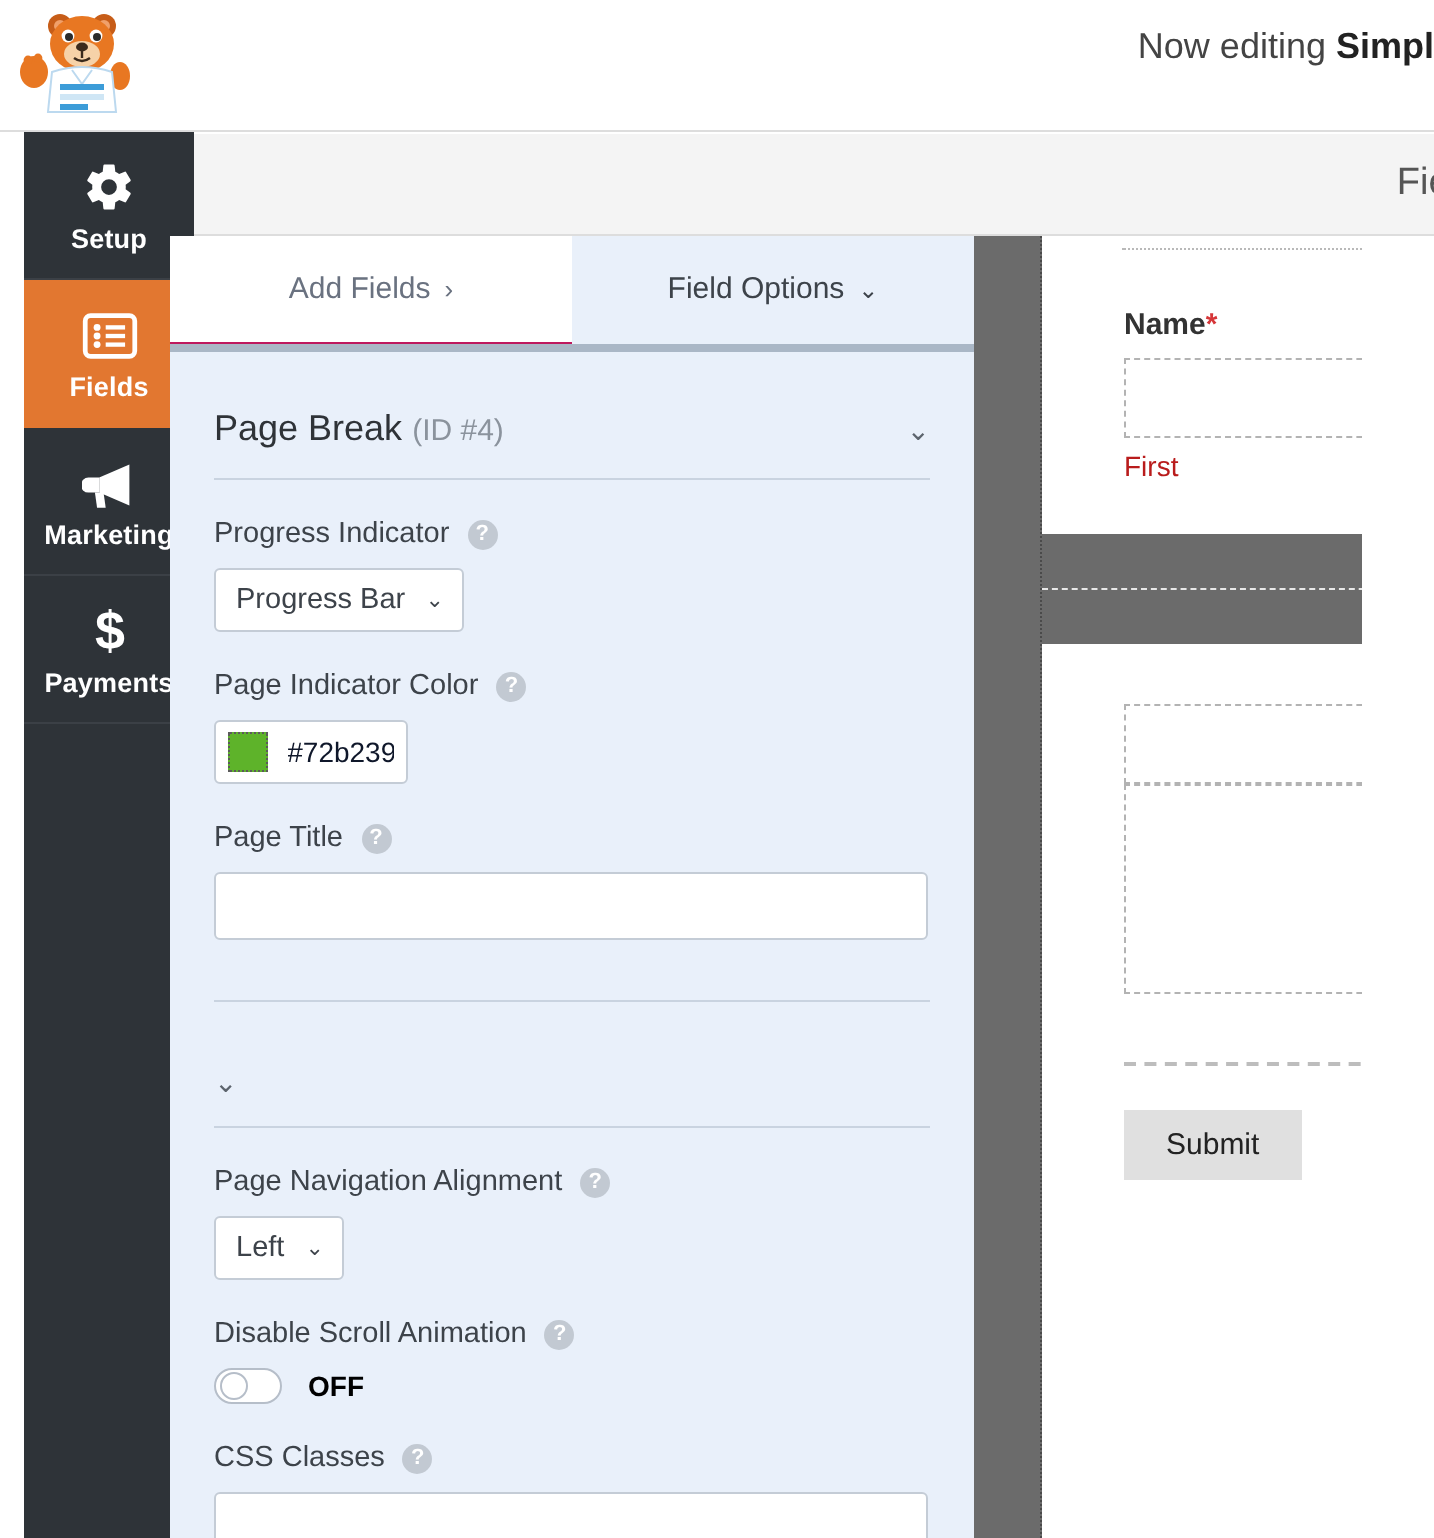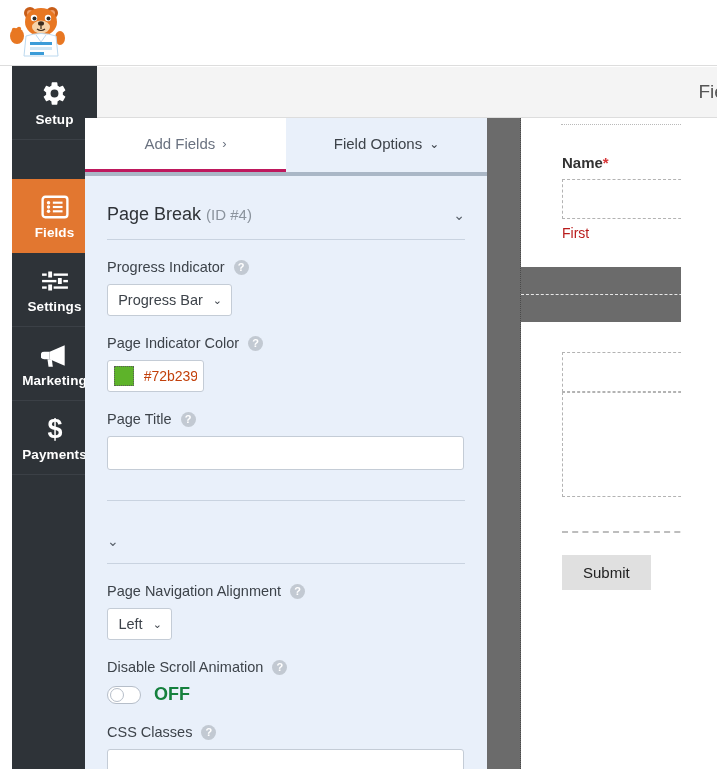--- a/index.html
+++ b/index.html
@@ -44,36 +44,36 @@
     background: #2e3338;
   }
   .nav-item {
     position: relative; width: 85px; height: 74px;
     display: flex; flex-direction: column;
     align-items: center; justify-content: center;
     color: #ffffff;
     border-bottom: 1px solid #3b4046;
     cursor: pointer;
   }
-  .nav-item.active { background: #e27730; border-bottom-color: #e27730; margin-top: 39px; }
+  .nav-item.active { background: #e27730; border-bottom-color: #e27730; }
   .nav-ico { height: 30px; display: flex; align-items: center; justify-content: center; }
   .nav-ico svg { display: block; }
   .nav-label { font-size: 13.5px; font-weight: bold; margin-top: 3px; letter-spacing: .1px; }
 
   
   .panel {
     position: absolute; left: 85px; top: 118px; width: 402px; height: 651px;
     background: #e9f0fa;
     overflow: hidden;
   }
   .tabs { display: flex; width: 402px; height: 54px; }
   .tab {
     flex: 1; display: flex; align-items: center; justify-content: center;
     font-size: 15px; color: #6a7280; cursor: pointer;
-    border-bottom: 3px solid #be185d;
+    border-bottom: 1px solid #be185d;
   }
   .tab.inactive { background: #ffffff; }
   .tab.active { background: #e9f0fa; color: #3d434a; border-bottom-color: #e9f0fa; }
   .tab .chev { margin-left: 7px; font-size: 12px; }
   .tab .arr  { margin-left: 7px; font-size: 13px; }
 
   .panel-scroll {
     position: absolute; left: 0; top: 54px; width: 402px; height: 597px;
     padding: 0 22px;
   }
@@ -105,37 +105,36 @@
   }
   .req { color: #d63638; }
 
   select.sel {
     appearance: none; -webkit-appearance: none;
     background: #ffffff; border: 1px solid #c4ccd6; border-radius: 3px;
     font-size: 14.5px; color: #3d434a;
     padding: 7px 28px 7px 10px;
     font-family: "Liberation Sans", sans-serif;
     cursor: pointer;
-    text-align: center;
   }
   .sel-wrap { position: relative; display: inline-block; }
   .sel-wrap .caret {
     position: absolute; right: 10px; top: 50%; transform: translateY(-50%);
     pointer-events: none; color: #3d434a; font-size: 11px;
   }
 
   .color-box {
     display: inline-flex; align-items: center;
     background: #ffffff; border: 1px solid #c4ccd6; border-radius: 3px;
     height: 32px; width: 97px; padding: 0 6px;
     cursor: pointer;
   }
   .swatch { width: 20px; height: 20px; border: 1px dotted #5b5b5b; }
   .color-val {
-    font-size: 14px; color: #c2410c; margin-left: 10px;
+    font-size: 14px; color: #0f172a; margin-left: 10px;
     white-space: nowrap; overflow: hidden;
   }
 
   input.text {
     width: 357px; height: 34px;
     background: #ffffff; border: 1px solid #c4ccd6; border-radius: 3px;
     font-size: 14px; color: #3d434a; padding: 0 10px;
     font-family: "Liberation Sans", sans-serif;
   }
 
@@ -144,21 +143,21 @@
   .toggle-row { display: flex; align-items: center; }
   .toggle {
     width: 34px; height: 18px; border: 1px solid #b6bec9; border-radius: 9px;
     background: #ffffff; position: relative; cursor: pointer;
   }
   .toggle .knob {
     position: absolute; left: 2px; top: 1px;
     width: 14px; height: 14px; border-radius: 50%;
     border: 1px solid #b6bec9; background: #ffffff;
   }
-  .toggle-label { font-size: 18px; font-weight: bold; color: #15803d; margin-left: 13px; }
+  .toggle-label { font-size: 14px; font-weight: bold; color: #000000; margin-left: 13px; }
 
   
   .gutter {
     position: absolute; left: 487px; top: 118px; width: 34px; height: 651px;
     background: #6b6b6b;
     border-right: 1px dotted #4a4a4a;
   }
 
   
   .preview {
@@ -232,20 +231,23 @@
       <ellipse cx="52" cy="34" rx="5" ry="7" fill="#e87722"></ellipse>
 
       <path d="M18 32 q15 -5 30 0 l2 20 h-34 z" fill="#ffffff" stroke="#bcd9ef" stroke-width="1"></path>
 
       <path d="M28 31 l5 7 l5 -7" fill="#ffffff" stroke="#bcd9ef" stroke-width="1"></path>
 
       <rect x="22" y="38" width="22" height="3" fill="#3c9cd8"></rect>
       <rect x="22" y="43" width="22" height="3" fill="#cfe6f5"></rect>
       <rect x="22" y="48" width="14" height="3" fill="#3c9cd8"></rect>
     </svg>
+  </div>
+  <div class="editing-title">
+    <span>Now editing </span><b>Simpl</b>
   </div>
 </div>
 
 <div class="subbar">
   <div class="subbar-title">Fiel</div>
 </div>
 
 <div class="sidebar">
 
   <div class="nav-item">
@@ -265,33 +267,20 @@
         <circle cx="7" cy="12" r="1.6" fill="#ffffff"></circle>
         <circle cx="7" cy="16" r="1.6" fill="#ffffff"></circle>
         <rect x="11" y="7" width="9" height="2" fill="#ffffff"></rect>
         <rect x="11" y="11" width="9" height="2" fill="#ffffff"></rect>
         <rect x="11" y="15" width="9" height="2" fill="#ffffff"></rect>
       </svg>
     </span>
     <span class="nav-label">Fields</span>
   </div>
 
-  <div class="nav-item">
-    <span class="nav-ico">
-      <svg width="28" height="26" viewBox="0 0 26 24">
-        <rect x="1" y="5" width="24" height="2.2" fill="#ffffff"></rect>
-        <rect x="1" y="11" width="24" height="2.2" fill="#ffffff"></rect>
-        <rect x="1" y="17" width="24" height="2.2" fill="#ffffff"></rect>
-        <rect x="6" y="2.5" width="5" height="7" rx="1" fill="#ffffff" stroke="#2e3338" stroke-width="1.4"></rect>
-        <rect x="15" y="8.5" width="5" height="7" rx="1" fill="#ffffff" stroke="#2e3338" stroke-width="1.4"></rect>
-        <rect x="6" y="14.5" width="5" height="7" rx="1" fill="#ffffff" stroke="#2e3338" stroke-width="1.4"></rect>
-      </svg>
-    </span>
-    <span class="nav-label">Settings</span>
-  </div>
 
   <div class="nav-item">
     <span class="nav-ico">
       <svg width="28" height="26" viewBox="0 0 26 24" fill="#ffffff">
         <path d="M22 3 L8 9 L8 16 L22 22 Z"></path>
         <path d="M3 9 L8 9 L8 16 L3 16 A3.5 3.5 0 013 9 Z"></path>
         <path d="M6 16 L10 16 L11 23 L7 23 Z"></path>
       </svg>
     </span>
     <span class="nav-label">Marketing</span>

